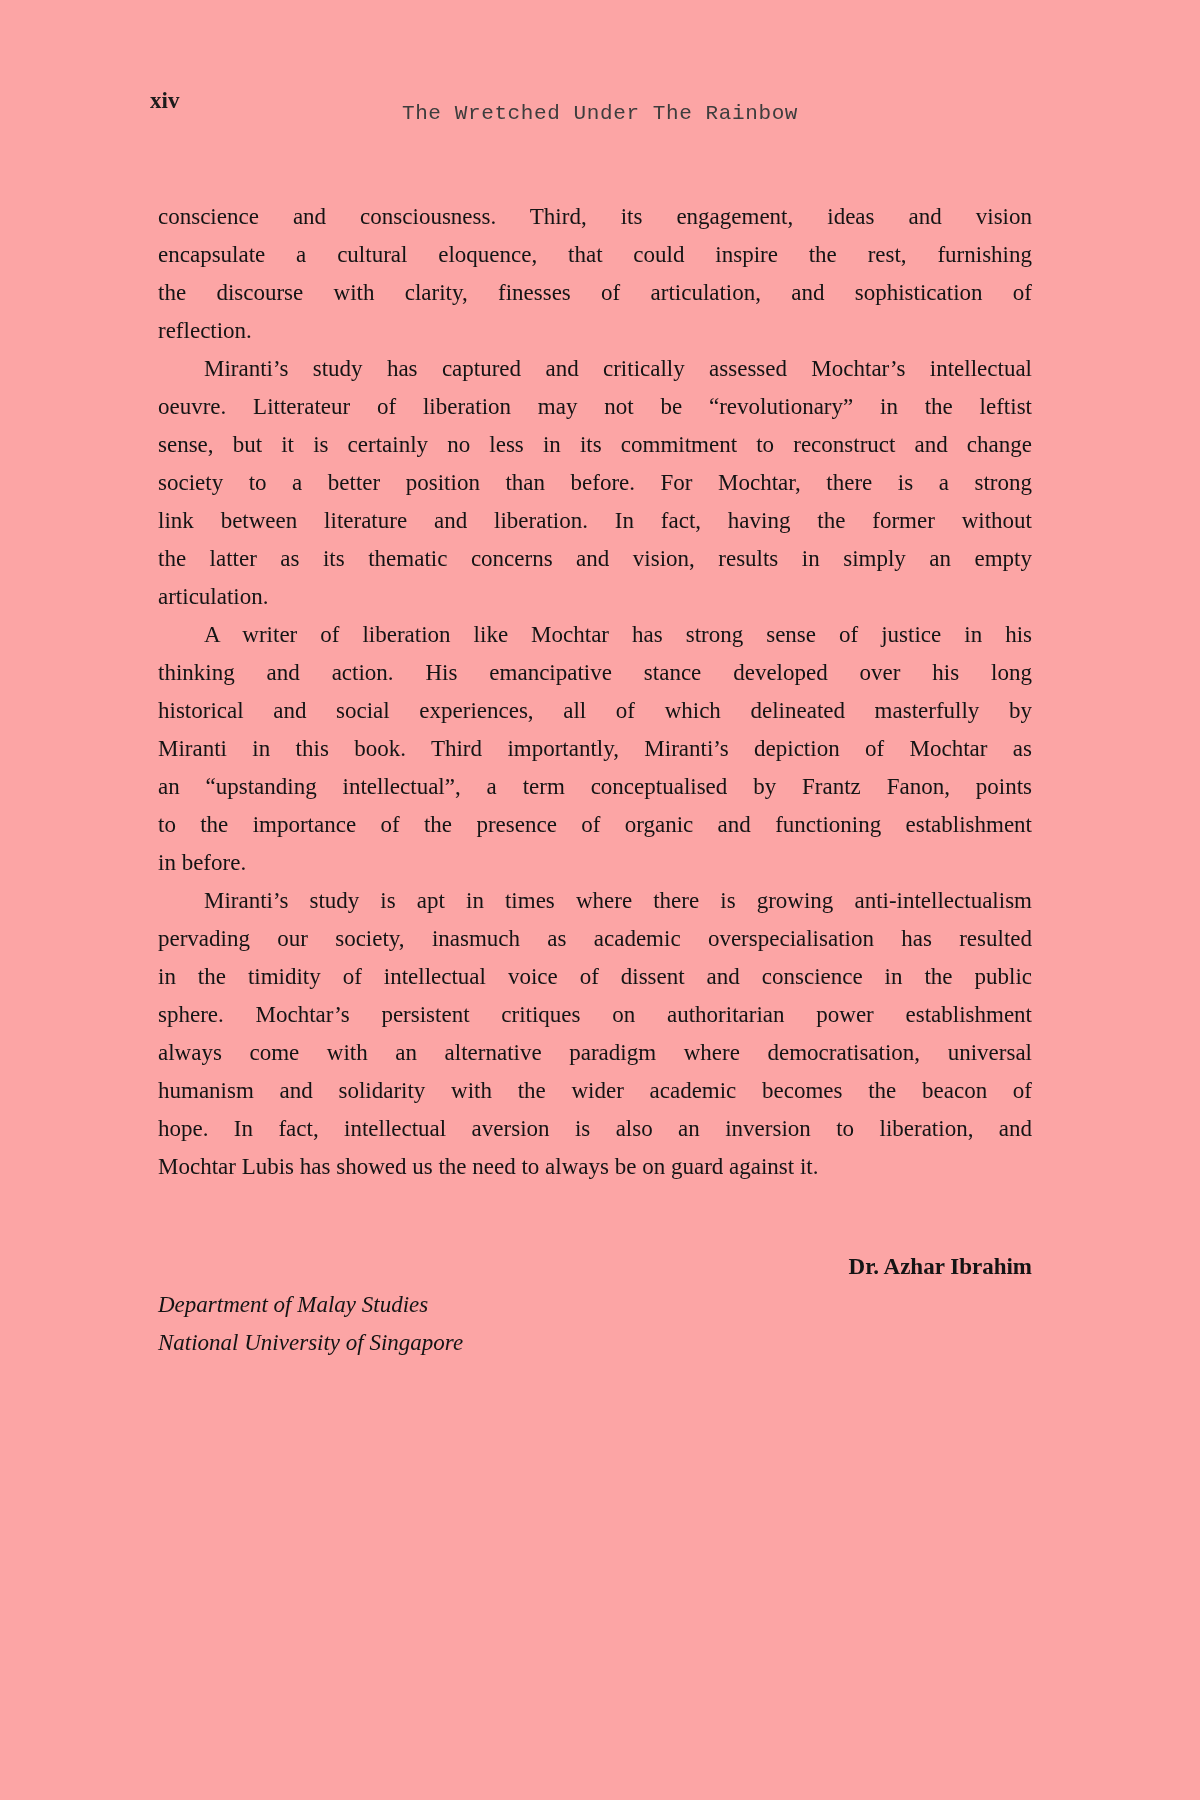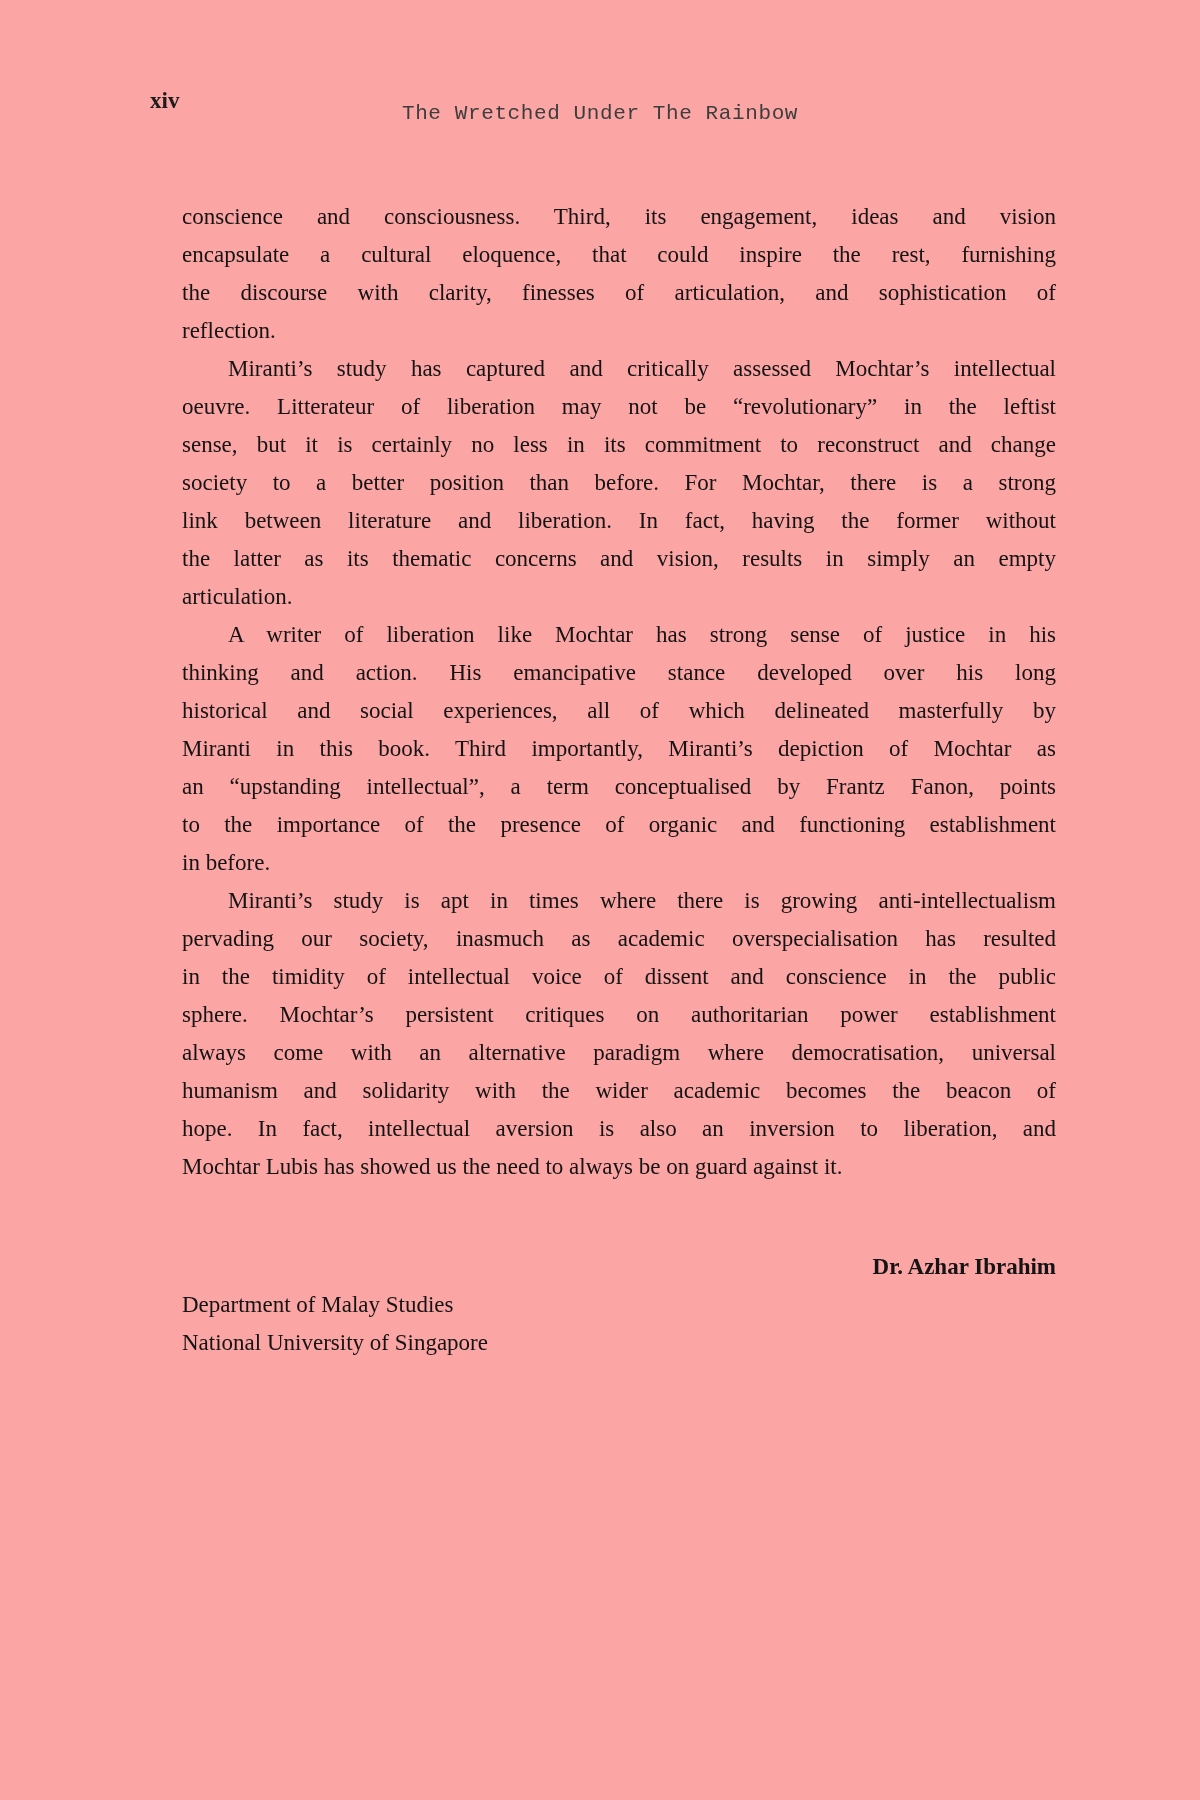--- a/index.html
+++ b/index.html
@@ -38,21 +38,20 @@
     margin-top: 12px;
   }
   .content {
     position: absolute;
     left: 158px;
     top: 198px;
     width: 874px;
     font-size: 23px;
     line-height: 38px;
     color: #141414;
-    margin-left: 24px;
   }
   .paragraph {
     margin: 0;
     padding: 0;
   }
   .line {
     text-align: justify;
     text-align-last: justify;
     -moz-text-align-last: justify;
   }
@@ -64,20 +63,21 @@
     text-indent: 46px;
   }
   .signature {
     margin-top: 62px;
   }
   .sig-name {
     font-weight: 700;
     text-align: right;
   }
   .sig-affil {
+    font-style: italic;
   }
 </style>
 </head>
 <body>
 
 <div class="page">
 
   <div class="header-pagenum">xiv</div>
 
   <div class="header-title">The Wretched Under The Rainbow</div>

